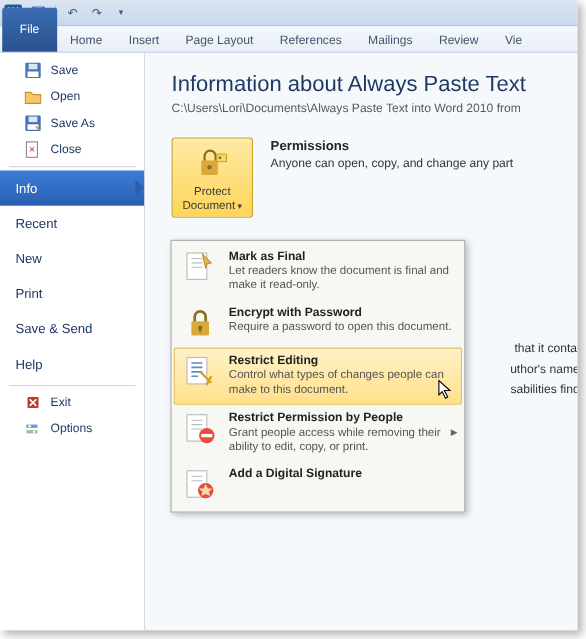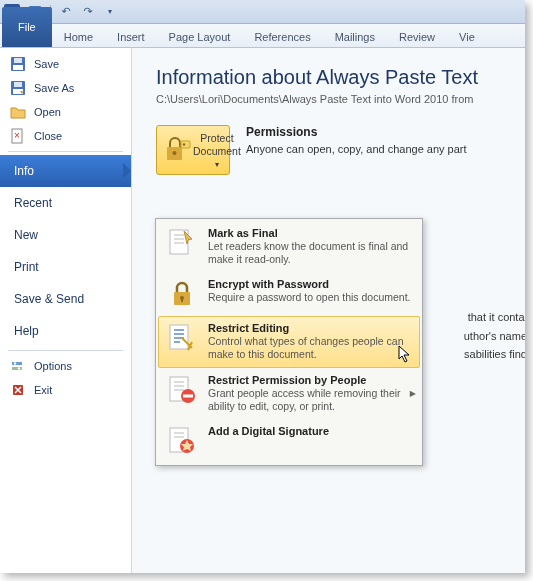--- a/index.html
+++ b/index.html
@@ -16,34 +16,34 @@
 
 
 .ribbon { height: 24px; background: linear-gradient(#f4f8fc,#e8eef7); display: flex; align-items: flex-end; border-bottom: 1px solid #b6c4d8; }
 .file-tab { background: linear-gradient(#3b6db3,#2a528f); color: #fff; padding: 4px 16px; height: 40px; display: flex; align-items: center; font-size: 11px; border-radius: 2px 2px 0 0; margin-left: 2px; cursor: pointer; }
 .tab { padding: 4px 12px; color: #44546a; cursor: pointer; font-size: 11px; }
 
 
 .backstage { display: flex; height: calc(100% - 48px); }
 .sidebar { width: 132px; background: #fff; border-right: 1px solid #d0d7e5; padding-top: 4px; }
 .side-item { display: flex; align-items: center; padding: 5px 10px; gap: 8px; color: #1f3864; cursor: pointer; font-size: 11px; }
-.side-item.cmd { padding: 4px 10px; }
+.side-item.cmd { padding: 4px 22px; }
 .side-item.nav { padding: 9px 14px; font-size: 12px; }
 .side-item.selected { background: linear-gradient(#3b7dd8,#2a5fb0); color: #fff; position: relative; }
 .side-item.selected::after { content: ""; position: absolute; right: -8px; top: 50%; transform: translateY(-50%); border: 8px solid transparent; border-left-color: #2a5fb0; }
 .side-sep { height: 1px; background: #d0d7e5; margin: 3px 8px; }
 .side-icon { width: 16px; height: 16px; display: flex; align-items: center; justify-content: center; flex-shrink: 0; }
 
 
 .content { flex: 1; background: #f6f9fc; padding: 18px 0 0 24px; position: relative; overflow: hidden; }
 .doc-title { font-size: 20px; color: #1f3864; font-weight: normal; margin-bottom: 4px; white-space: nowrap; }
 .doc-path { font-size: 11px; color: #595959; margin-bottom: 20px; white-space: nowrap; }
 
 .perm-row { display: flex; gap: 16px; align-items: flex-start; }
-.protect-btn { width: 74px; background: linear-gradient(#ffe9a6,#ffd558); border: 1px solid #c9a227; border-radius: 3px; padding: 6px 4px 4px; display: flex; flex-direction: row; align-items: center; cursor: pointer; }
+.protect-btn { width: 74px; background: linear-gradient(#ffe9a6,#ffd558); border: 1px solid #c9a227; border-radius: 3px; padding: 6px 4px 4px; display: flex; flex-direction: column; align-items: center; cursor: pointer; }
 .protect-icon { width: 32px; height: 32px; margin-bottom: 4px; }
 .protect-label { font-size: 10.5px; color: #3b3b3b; text-align: center; line-height: 1.2; }
 .protect-label::after { content: " ▾"; font-size: 8px; }
 
 .perm-text h3 { font-size: 12px; font-weight: bold; color: #222; margin-bottom: 4px; }
 .perm-text p { font-size: 11px; color: #333; white-space: nowrap; }
 
 .bg-text { position: absolute; right: -2px; top: 260px; font-size: 11px; color: #333; line-height: 1.7; text-align: right; }
 
 
@@ -100,39 +100,39 @@
               <rect x="1" y="1" width="14" height="14" fill="#4a72b8" rx="1"></rect>
               <rect x="3" y="9" width="10" height="5" fill="#fff"></rect>
               <rect x="4" y="2" width="8" height="5" fill="#dce6f2"></rect>
             </svg>
           </span>
         <span>Save</span>
       </div>
       <div class="side-item cmd">
         <span class="side-icon">
             <svg width="16" height="16">
+              <path d="M1 4 h5 l2 2 h7 v8 h-14 z" fill="#f4c869" stroke="#c9922b"></path>
+            </svg>
+          </span>
+        <span>Open</span>
+      </div>
+      <div class="side-item cmd">
+        <span class="side-icon">
+            <svg width="16" height="16">
               <rect x="1" y="1" width="14" height="14" fill="#4a72b8" rx="1"></rect>
               <rect x="3" y="9" width="10" height="5" fill="#fff"></rect>
               <rect x="4" y="2" width="8" height="5" fill="#dce6f2"></rect>
               <path d="M10 11 l4 0 l-2 3 z" fill="#d4a017"></path>
             </svg>
           </span>
         <span>Save As</span>
       </div>
       <div class="side-item cmd">
         <span class="side-icon">
             <svg width="16" height="16">
-              <path d="M1 4 h5 l2 2 h7 v8 h-14 z" fill="#f4c869" stroke="#c9922b"></path>
-            </svg>
-          </span>
-        <span>Open</span>
-      </div>
-      <div class="side-item cmd">
-        <span class="side-icon">
-            <svg width="16" height="16">
               <rect x="2" y="1" width="10" height="14" fill="#fff" stroke="#888"></rect>
               <text x="7" y="11" font-size="10" fill="#c33" text-anchor="middle">×</text>
             </svg>
           </span>
         <span>Close</span>
       </div>
       <div class="side-sep"></div>
       <div class="side-item nav selected">
           <span>Info</span>
         </div>
@@ -145,39 +145,39 @@
       <div class="side-item nav">
           <span>Print</span>
         </div>
       <div class="side-item nav">
           <span>Save &amp; Send</span>
         </div>
       <div class="side-item nav">
           <span>Help</span>
         </div>
       <div class="side-sep"></div>
+      <div class="side-item cmd">
+        <span class="side-icon">
+            <svg width="16" height="16">
+              <rect x="3" y="3" width="10" height="10" fill="#c0392b" rx="1"></rect>
+              <path d="M5 5 l6 6 M11 5 l-6 6" stroke="#fff" stroke-width="1.5"></path>
+            </svg>
+          </span>
+        <span>Exit</span>
+      </div>
       <div class="side-item cmd">
         <span class="side-icon">
             <svg width="16" height="16">
               <rect x="2" y="4" width="10" height="3" fill="#6b9bd1"></rect>
               <rect x="2" y="9" width="10" height="3" fill="#9bc19b"></rect>
               <circle cx="5" cy="5.5" r="1.2" fill="#fff"></circle>
               <circle cx="9" cy="10.5" r="1.2" fill="#fff"></circle>
             </svg>
           </span>
         <span>Options</span>
-      </div>
-      <div class="side-item cmd">
-        <span class="side-icon">
-            <svg width="16" height="16">
-              <rect x="3" y="3" width="10" height="10" fill="#c0392b" rx="1"></rect>
-              <path d="M5 5 l6 6 M11 5 l-6 6" stroke="#fff" stroke-width="1.5"></path>
-            </svg>
-          </span>
-        <span>Exit</span>
       </div>
     </div>
 
     <div class="content">
       <div class="doc-title">Information about Always Paste Text</div>
       <div class="doc-path">C:\Users\Lori\Documents\Always Paste Text into Word 2010 from</div>
 
       <div class="perm-row">
         <div class="protect-btn">
           <div class="protect-icon">

